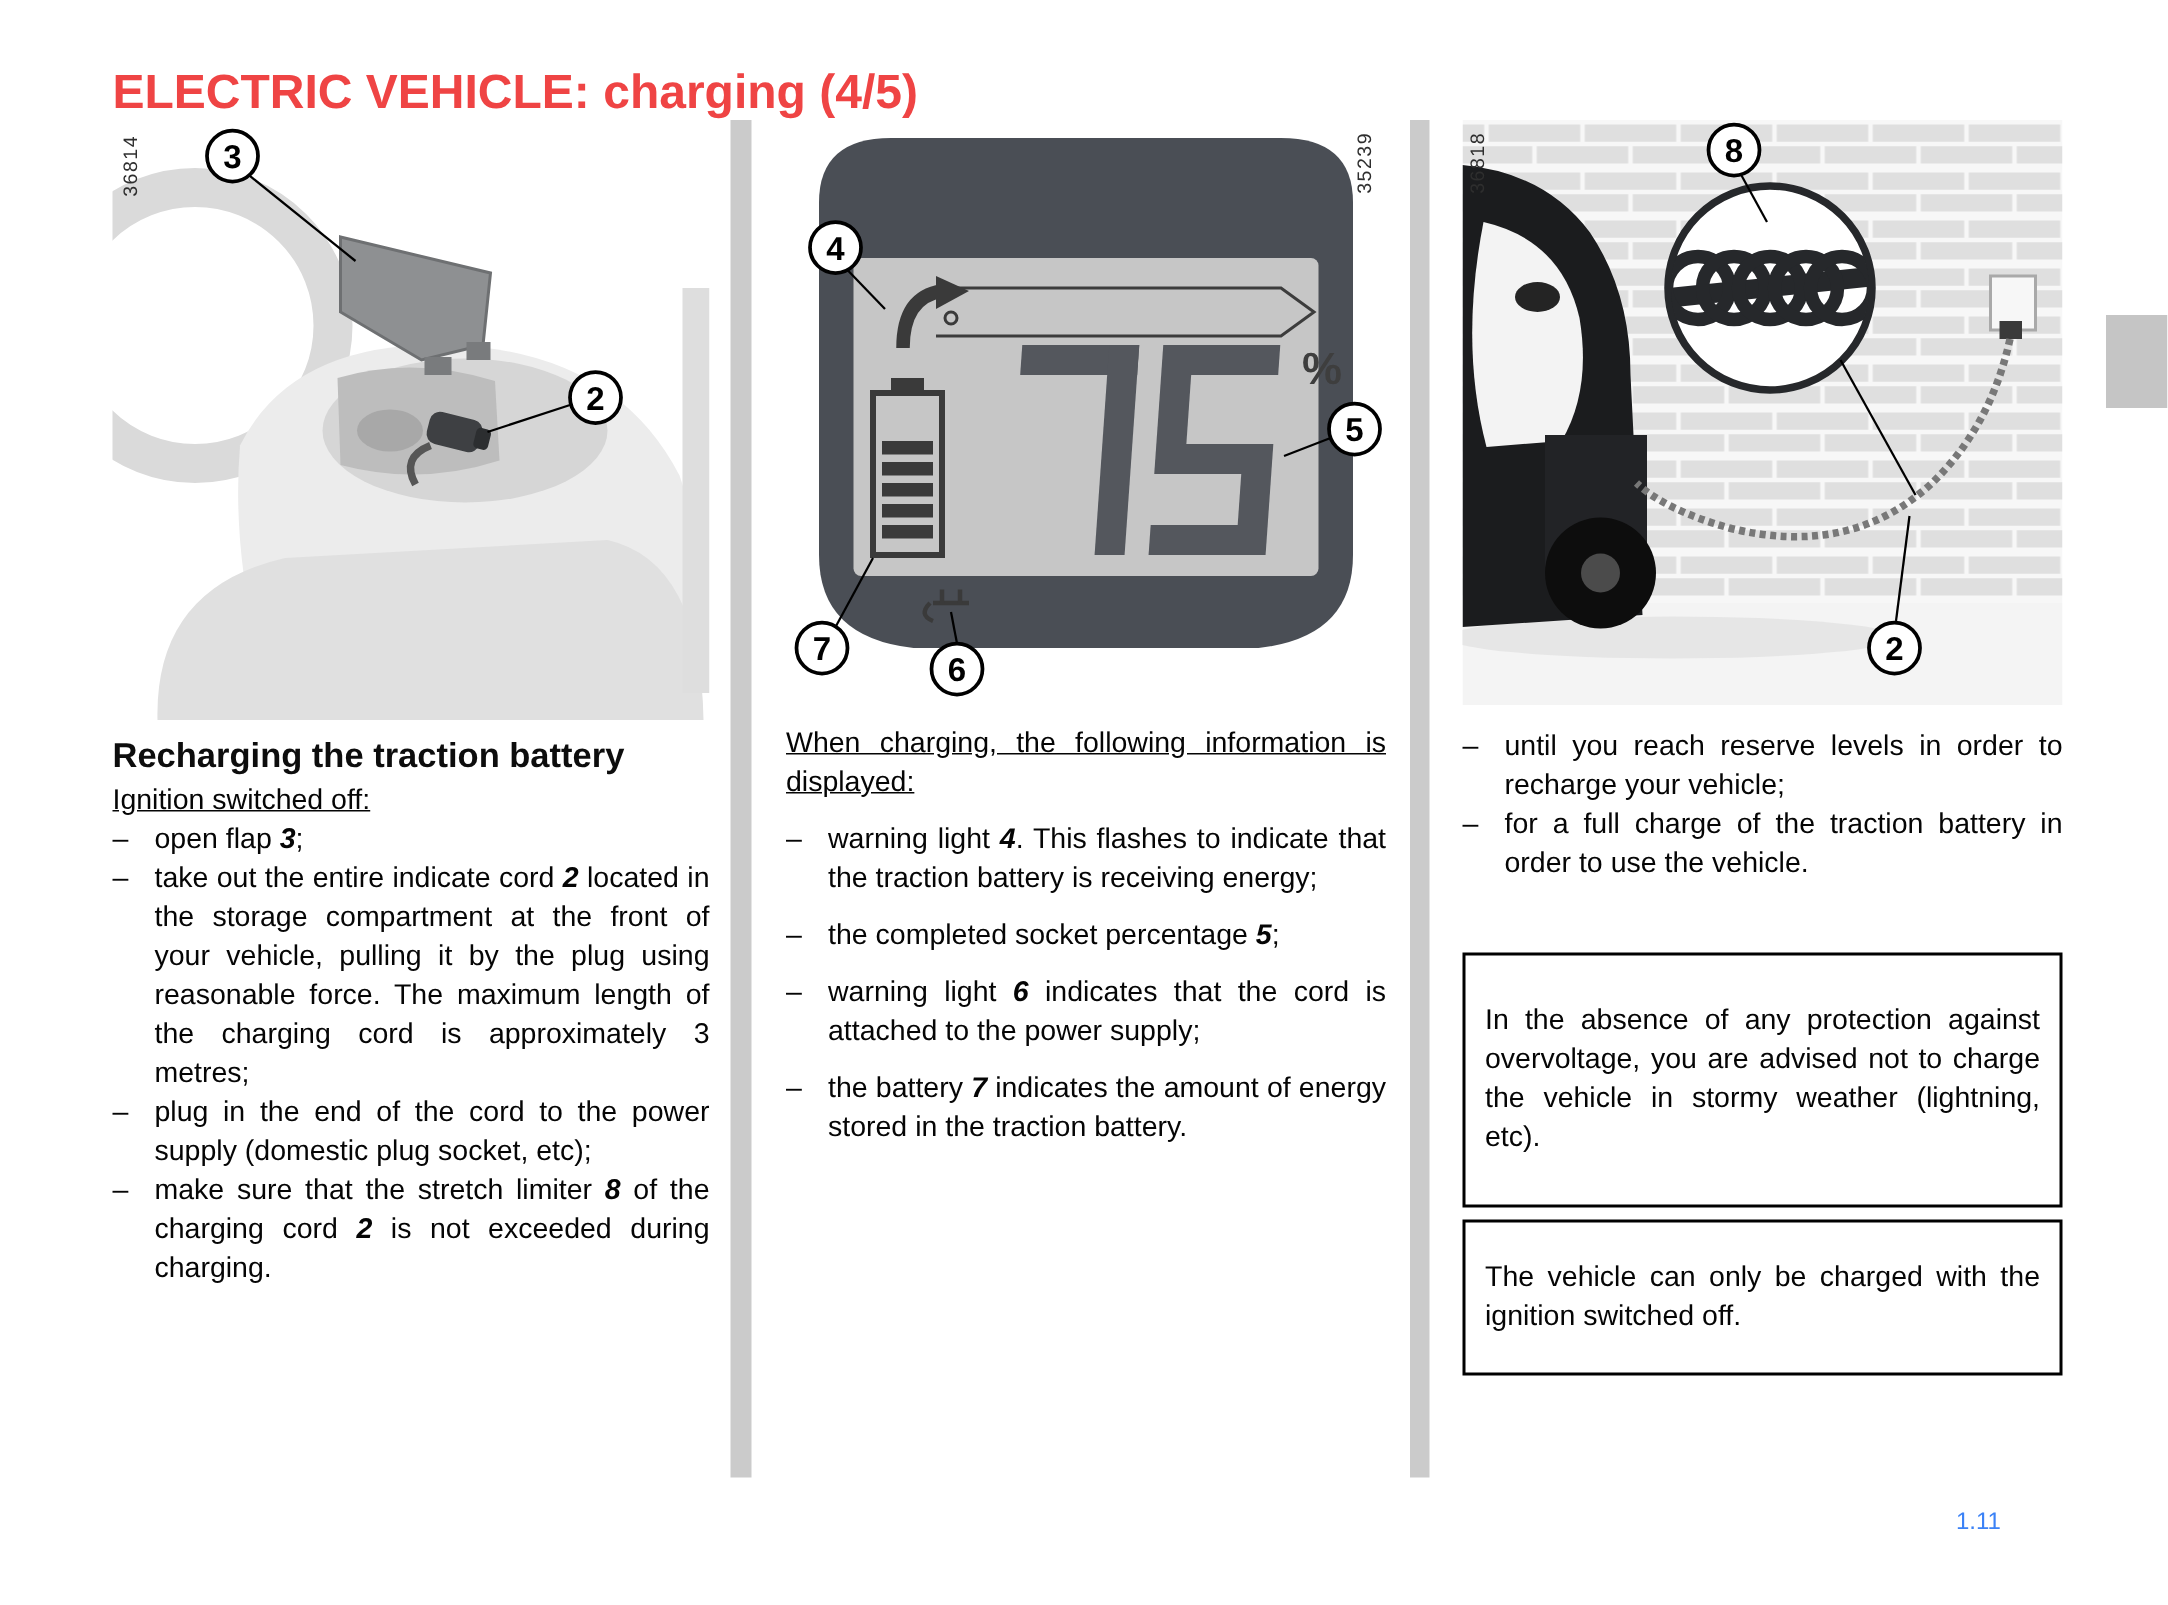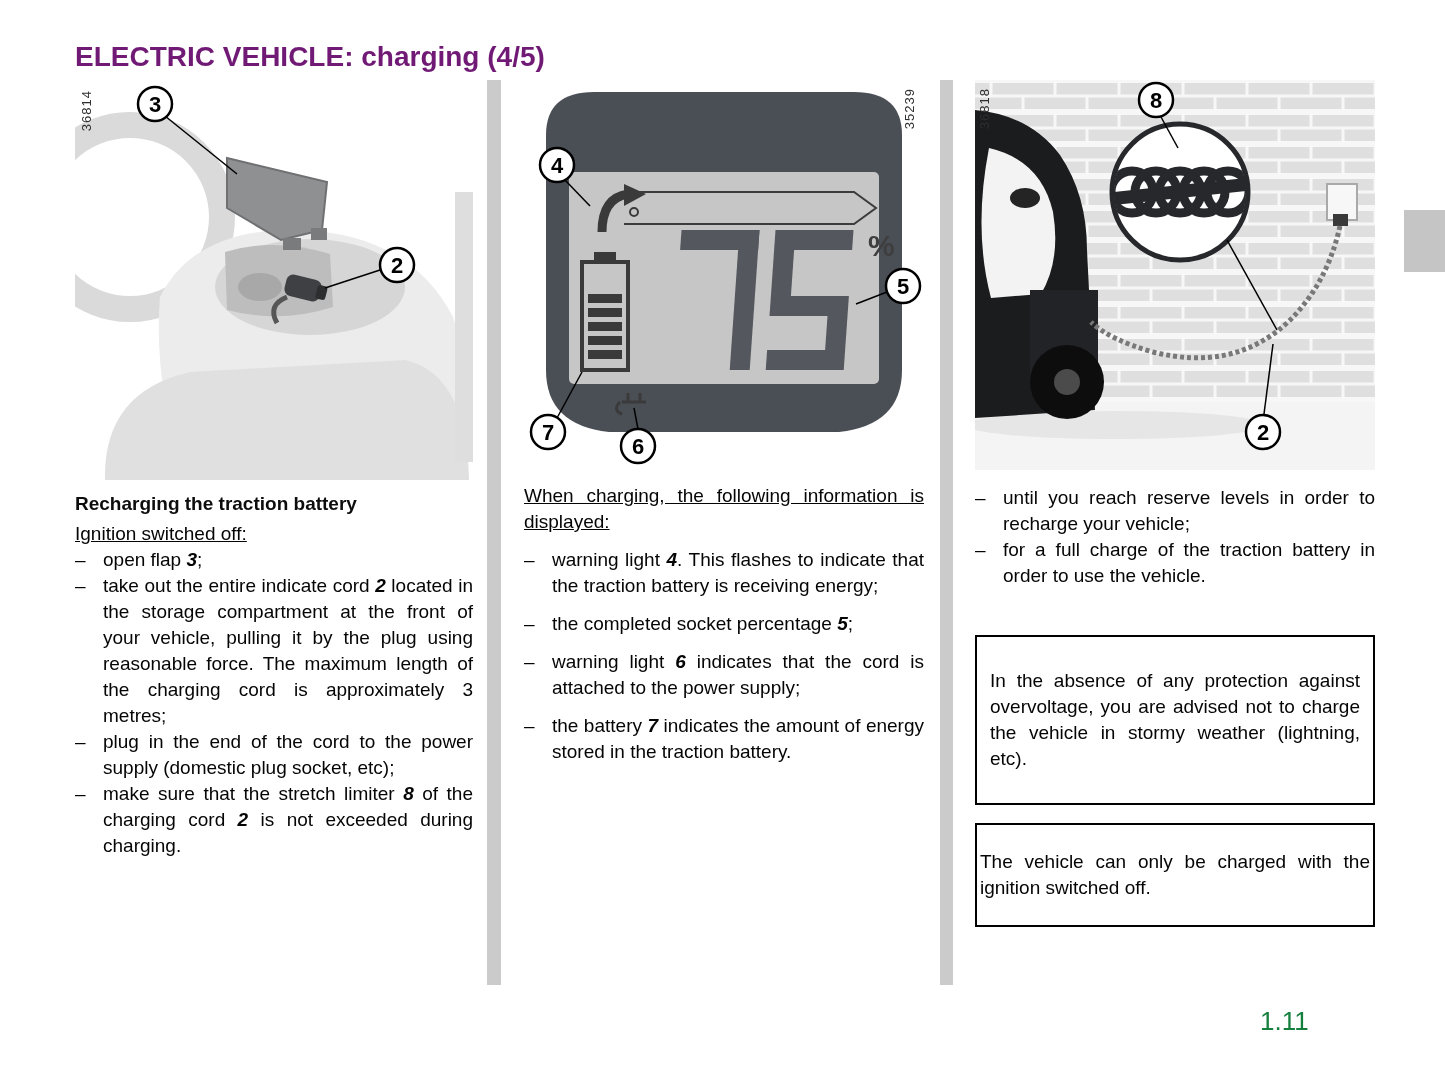--- a/index.html
+++ b/index.html
@@ -1,21 +1,21 @@
 <!DOCTYPE html>
 <html><head>
 <meta charset="utf-8">
 <style>
   html,body{margin:0;padding:0;}
   body{
     width:1445px;height:1070px;position:relative;background:#fff;
     font-family:"Liberation Sans", sans-serif;color:#000;overflow:hidden;
   }
   .page-title{
-    position:absolute;left:75px;top:22px;font-size:28px;font-weight:bold;color:#701a75;
+    position:absolute;left:75px;top:22px;font-size:32px;font-weight:bold;color:#ef4444;
   }
   .sep{position:absolute;top:80px;height:905px;background:#cbcbcb;}
   .sep1{left:487px;width:14px;}
   .sep2{left:940px;width:13px;}
   .edge-tab{position:absolute;left:1404px;top:210px;width:41px;height:62px;background:#c5c5c5;}
   .col{position:absolute;top:80px;}
   .col-left{left:75px;width:398px;top:82px;}
   .col-mid{left:524px;width:400px;}
   .col-right{left:975px;width:400px;}
   .figure{position:relative;width:100%;}
@@ -28,33 +28,33 @@
     font-size:13px;color:#2e2e2e;letter-spacing:1px;
   }
   .fig-id-left{left:4px;top:8px;}
   .fig-id-mid{left:378px;top:8px;}
   .fig-id-right{left:2px;top:8px;}
   .callout-circle{fill:#fff;stroke:#000;stroke-width:2.5;}
   .callout-num{font-size:22px;font-weight:bold;fill:#000;text-anchor:middle;}
   .lead-line{stroke:#000;stroke-width:1.5;}
   .txt{font-size:19px;line-height:26px;color:#050505;}
   .just{text-align:justify;}
-  h2.section-heading{font-size:19px;line-height:27px;font-weight:bold;margin:10px 0 4px 0;color:#0d0d0d;}
+  h2.section-heading{font-size:23px;line-height:27px;font-weight:bold;margin:10px 0 4px 0;color:#0d0d0d;}
   .intro{margin:0 0 0 0;text-decoration:underline;}
   .li{display:flex;margin-top:0;}
   .li .dash{width:28px;flex:none;}
   .li .li-text{flex:1;}
   .mid-text{margin-top:18px;}
   .mid-text .li{margin-top:12px;}
   .mid-outro{margin-top:14px;}
   .nb-block{margin-top:15px;}
   .nb-label{font-weight:bold;}
   .note-box{border:2.5px solid #000;padding:31px 13px;margin-top:46px;box-sizing:border-box;}
-  .note-box.small{padding:24px 3px;margin-top:18px;}
-  .page-num{position:absolute;left:1260px;top:1006px;width:118px;text-align:left;font-size:26px;color:#15803d;}
+  .note-box.small{padding:24px 13px;margin-top:8px;}
+  .page-num{position:absolute;left:1260px;top:1006px;width:118px;text-align:center;font-size:16px;color:#3b82f6;}
 </style>
 </head>
 <body>
 
 <h1 class="page-title">ELECTRIC VEHICLE: charging (4/5)</h1>
 
 <div class="sep sep1"></div>
 <div class="sep sep2"></div>
 <div class="edge-tab"></div>
 

